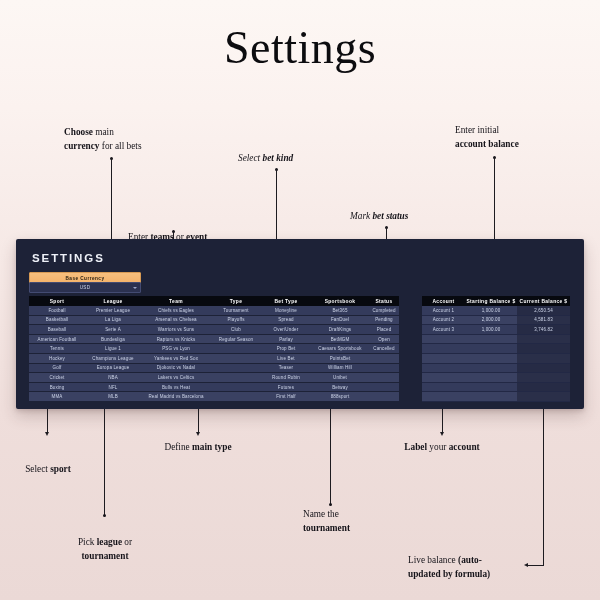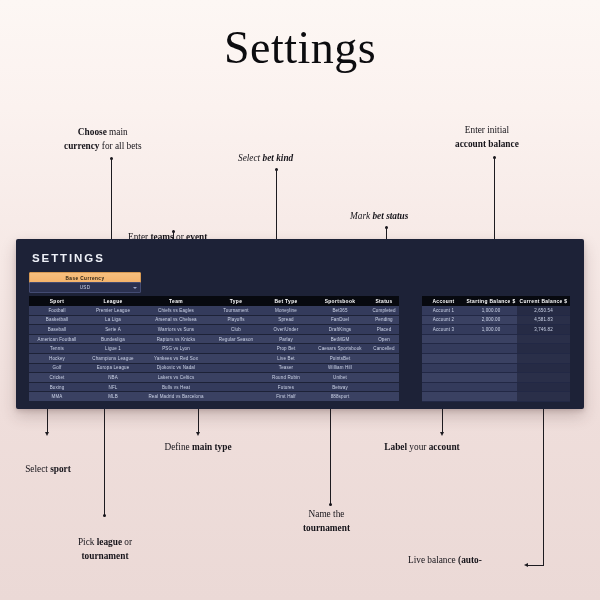--- a/index.html
+++ b/index.html
@@ -11,21 +11,21 @@
   }
   
   .page-title{
     position:absolute;top:21px;left:0;width:600px;text-align:center;
     font-family:"Liberation Serif", serif;
     font-size:46px;letter-spacing:.5px;color:#0c0c0f;font-weight:400;
   }
   
   .anno{
     position:absolute;font-family:"Liberation Serif", serif;
-    font-size:9.3px;color:#16141a;line-height:13.5px;white-space:nowrap;text-align:center;
+    font-size:9.3px;color:#16141a;line-height:13.5px;white-space:nowrap;
   }
   .anno b{font-weight:700;}
   .anno.ctr{text-align:center;}
   .anno.rgt{text-align:left;}
   
   .lead{position:absolute;background:#1d1b20;width:1px;}
   .lead.h{height:1px;width:auto;}
   .dot{position:absolute;width:3px;height:3px;border-radius:50%;background:#151319;}
   .arw{position:absolute;width:0;height:0;border-left:2.6px solid transparent;border-right:2.6px solid transparent;}
   .arw.dn{border-top:4.4px solid #1d1b20;}
@@ -336,22 +336,23 @@
 
 <div class="lead" style="left:330px;top:409px;height:96px;"></div>
 <div class="dot" style="left:329px;top:503px;"></div>
 <div class="anno" style="left:303px;top:508px;">
   <div><span>Name the</span></div>
   <div><b>tournament</b></div>
 </div>
 
 <div class="arw dn" style="left:440px;top:432px;"></div>
 <div class="lead" style="left:442px;top:409px;height:24px;"></div>
-<div class="anno ctr" style="left:372px;top:441px;width:100px;">
+<div class="anno ctr" style="left:392px;top:441px;width:100px;">
   <div><b>Label</b><span> your </span><b>account</b></div>
 </div>
 
 <div class="lead" style="left:543px;top:409px;height:156px;"></div>
 <div class="lead h" style="left:528px;top:565px;width:16px;height:1px;"></div>
 <div class="arw lf" style="left:524px;top:563px;"></div>
 <div class="anno rgt" style="left:408px;top:554px;width:114px;">
   <div><span>Live balance </span><b>(auto-</b></div>
+  <div><b>updated by formula)</b></div>
 </div>
 
 </body></html>

